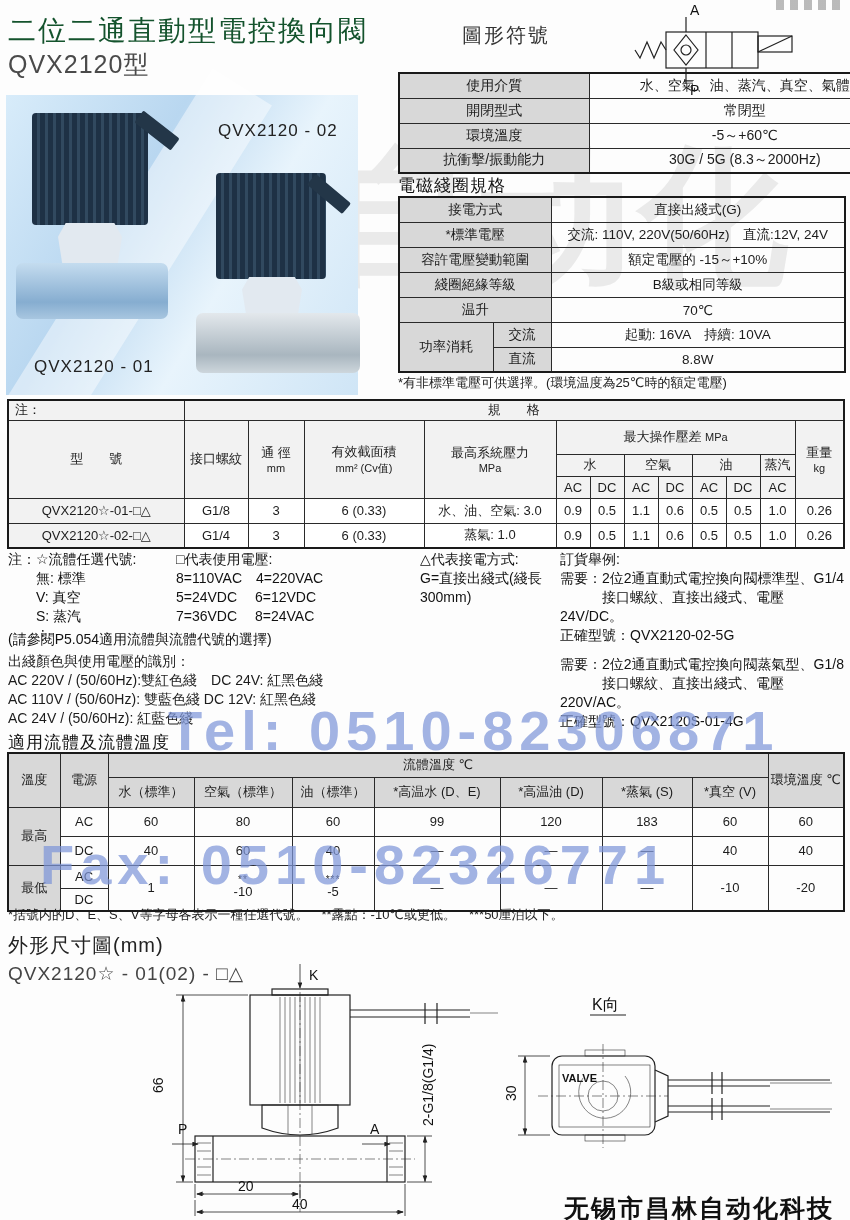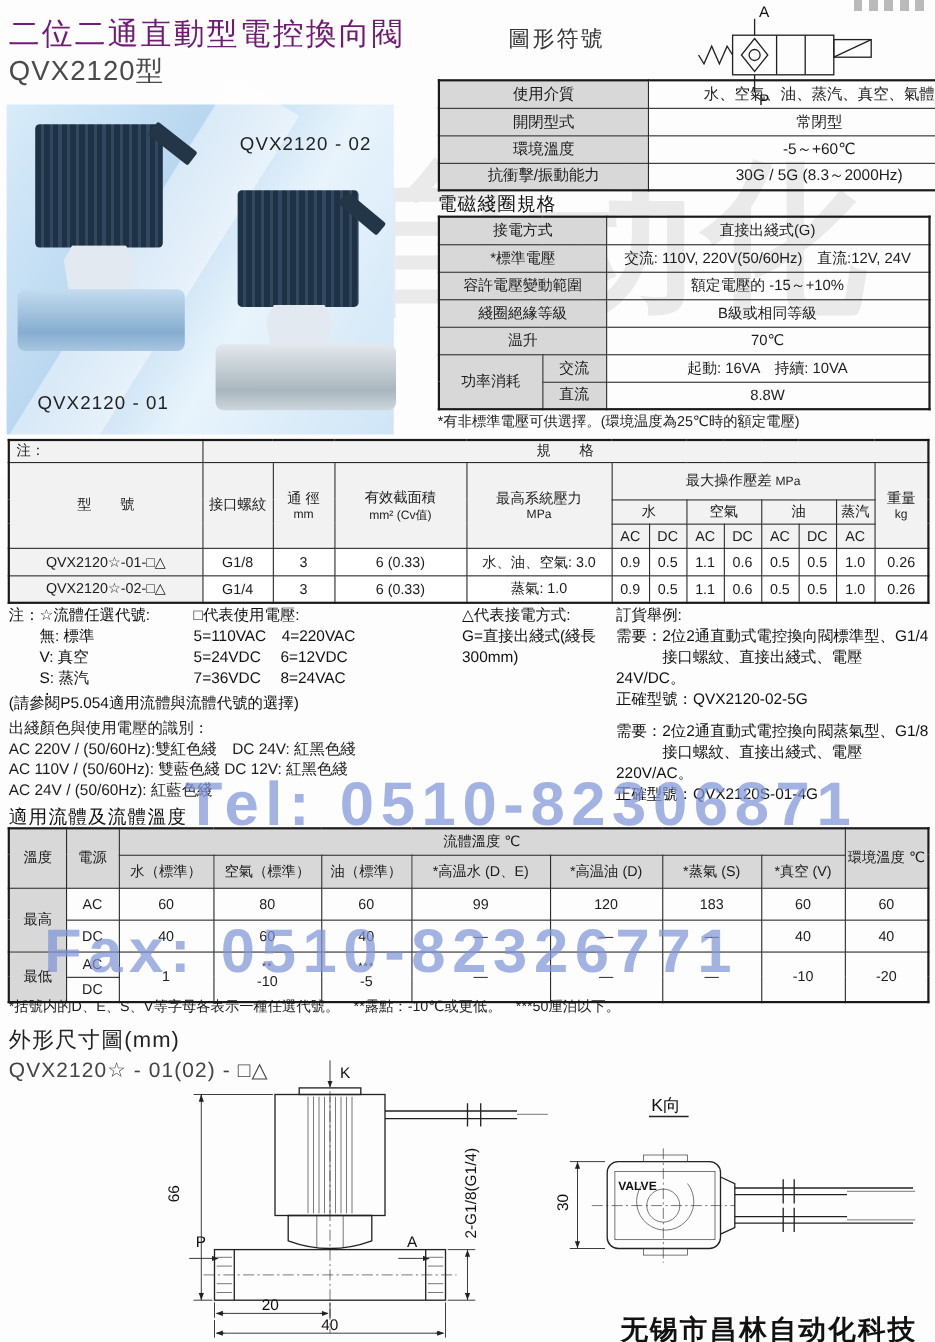--- a/index.html
+++ b/index.html
@@ -5,21 +5,21 @@
   * { margin:0; padding:0; box-sizing:border-box; }
   html,body { background:#888; }
   body { font-family:"Liberation Sans","DejaVu Sans",sans-serif; }
   #page {
     position:relative; width:850px; height:1220px; margin:0 auto;
     background:#fdfdfd; overflow:hidden; color:#1c1c1c;
   }
   .abs { position:absolute; }
 
   
-  .doc-title { left:8px; top:12px; font-size:28px; letter-spacing:2px; color:#701a75; }
+  .doc-title { left:8px; top:12px; font-size:28px; letter-spacing:2px; color:#14532d; }
   .doc-model { left:8px; top:48px; font-size:25px; letter-spacing:1px; color:#4a4a4a;text-align:right; }
   .sec-title { font-size:17px; color:#111; letter-spacing:1px; }
   .symbol-title { left:462px; top:22px; font-size:20px; color:#333; letter-spacing:2px; }
 
   
   table { border-collapse:collapse; table-layout:fixed; }
   td, th { border:1px solid #2a2a2a; font-weight:normal; text-align:center; vertical-align:middle; overflow:hidden; }
   .outer2 { border:2px solid #1a1a1a; }
   .lbl { background:#d8d8d8; }
 
@@ -305,21 +305,21 @@
 
   <div class="abs note-col" style="left:8px;top:550px;width:170px">
     <div>注：☆流體任選代號:</div>
     <div class="ind">無: 標準</div>
     <div class="ind">V: 真空</div>
     <div class="ind">S: 蒸汽</div>
     <div class="ind">⋮</div>
   </div>
   <div class="abs note-col" style="left:176px;top:550px;width:240px">
     <div>□代表使用電壓:</div>
-    <div>5=110VAC　4=220VAC</div>
+    <div>8=110VAC　4=220VAC</div>
     <div>5=24VDC　 6=12VDC</div>
     <div>7=36VDC　 8=24VAC</div>
   </div>
   <div class="abs note-col" style="left:420px;top:550px;width:170px">
     <div>△代表接電方式:</div>
     <div>G=直接出綫式(綫長300mm)</div>
   </div>
   <div class="abs note-col" style="left:560px;top:550px;width:288px">
     <div>訂貨舉例:</div>
     <div>需要：2位2通直動式電控換向閥標準型、G1/4</div>

